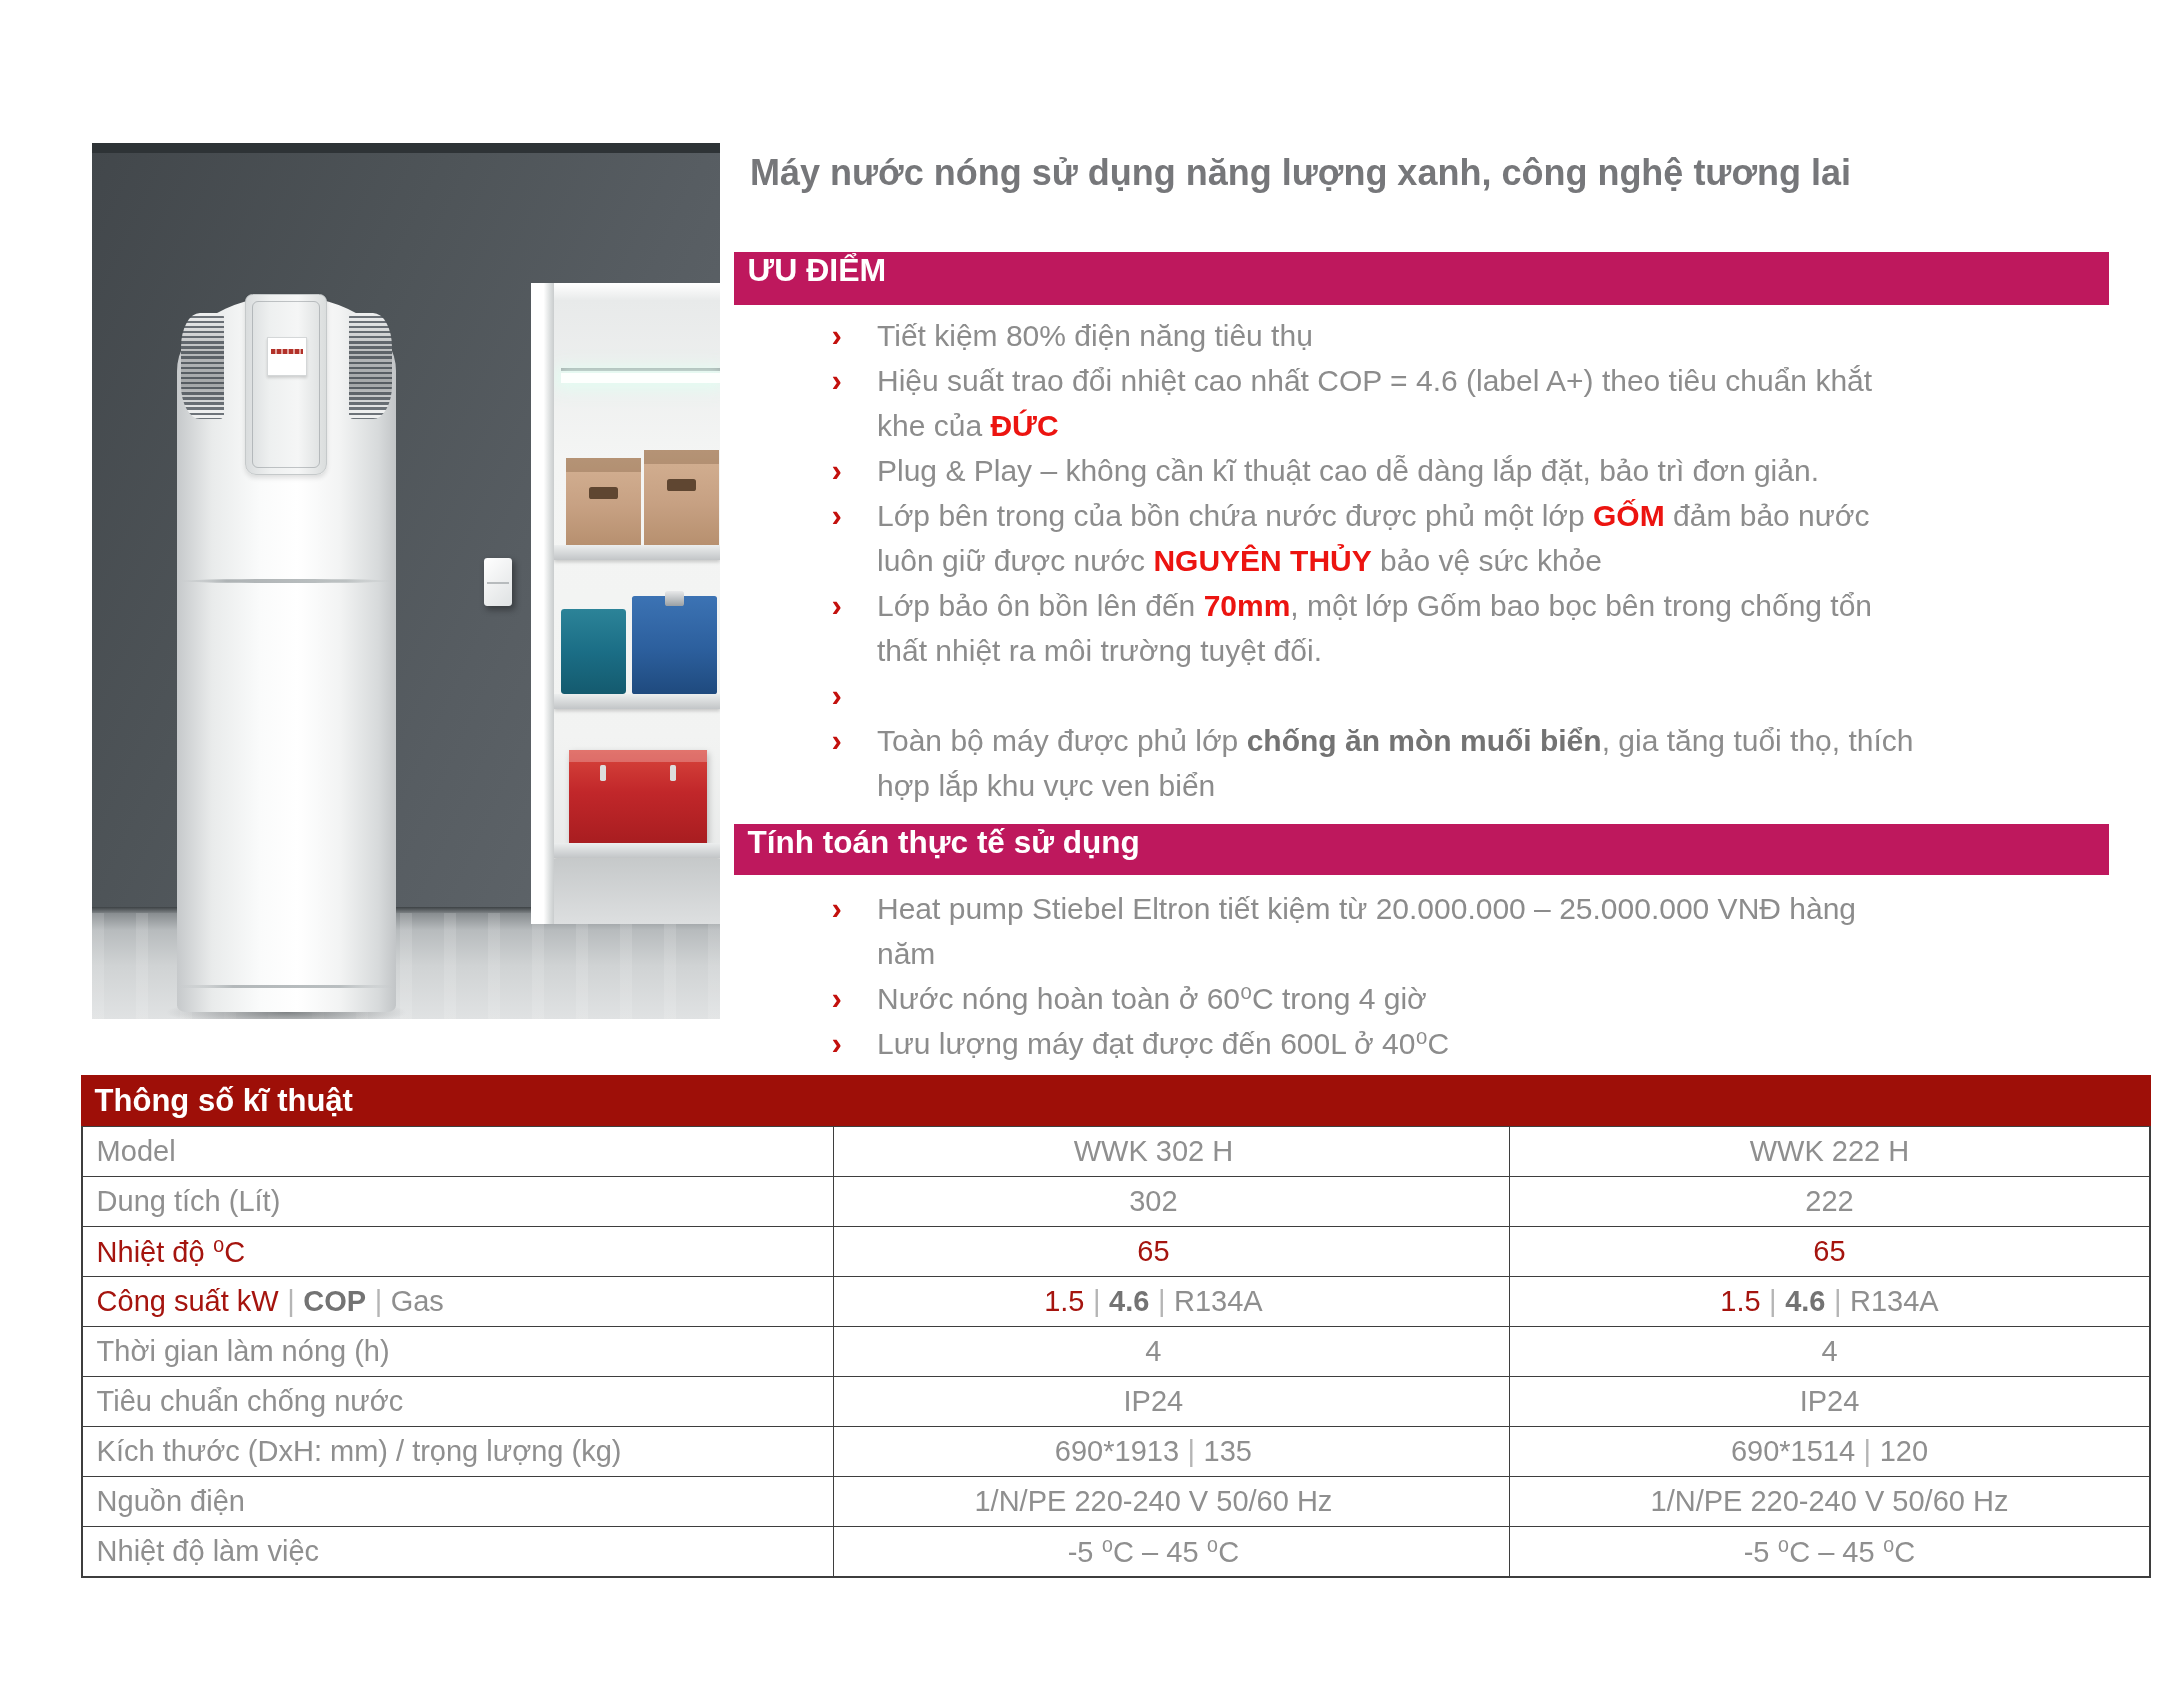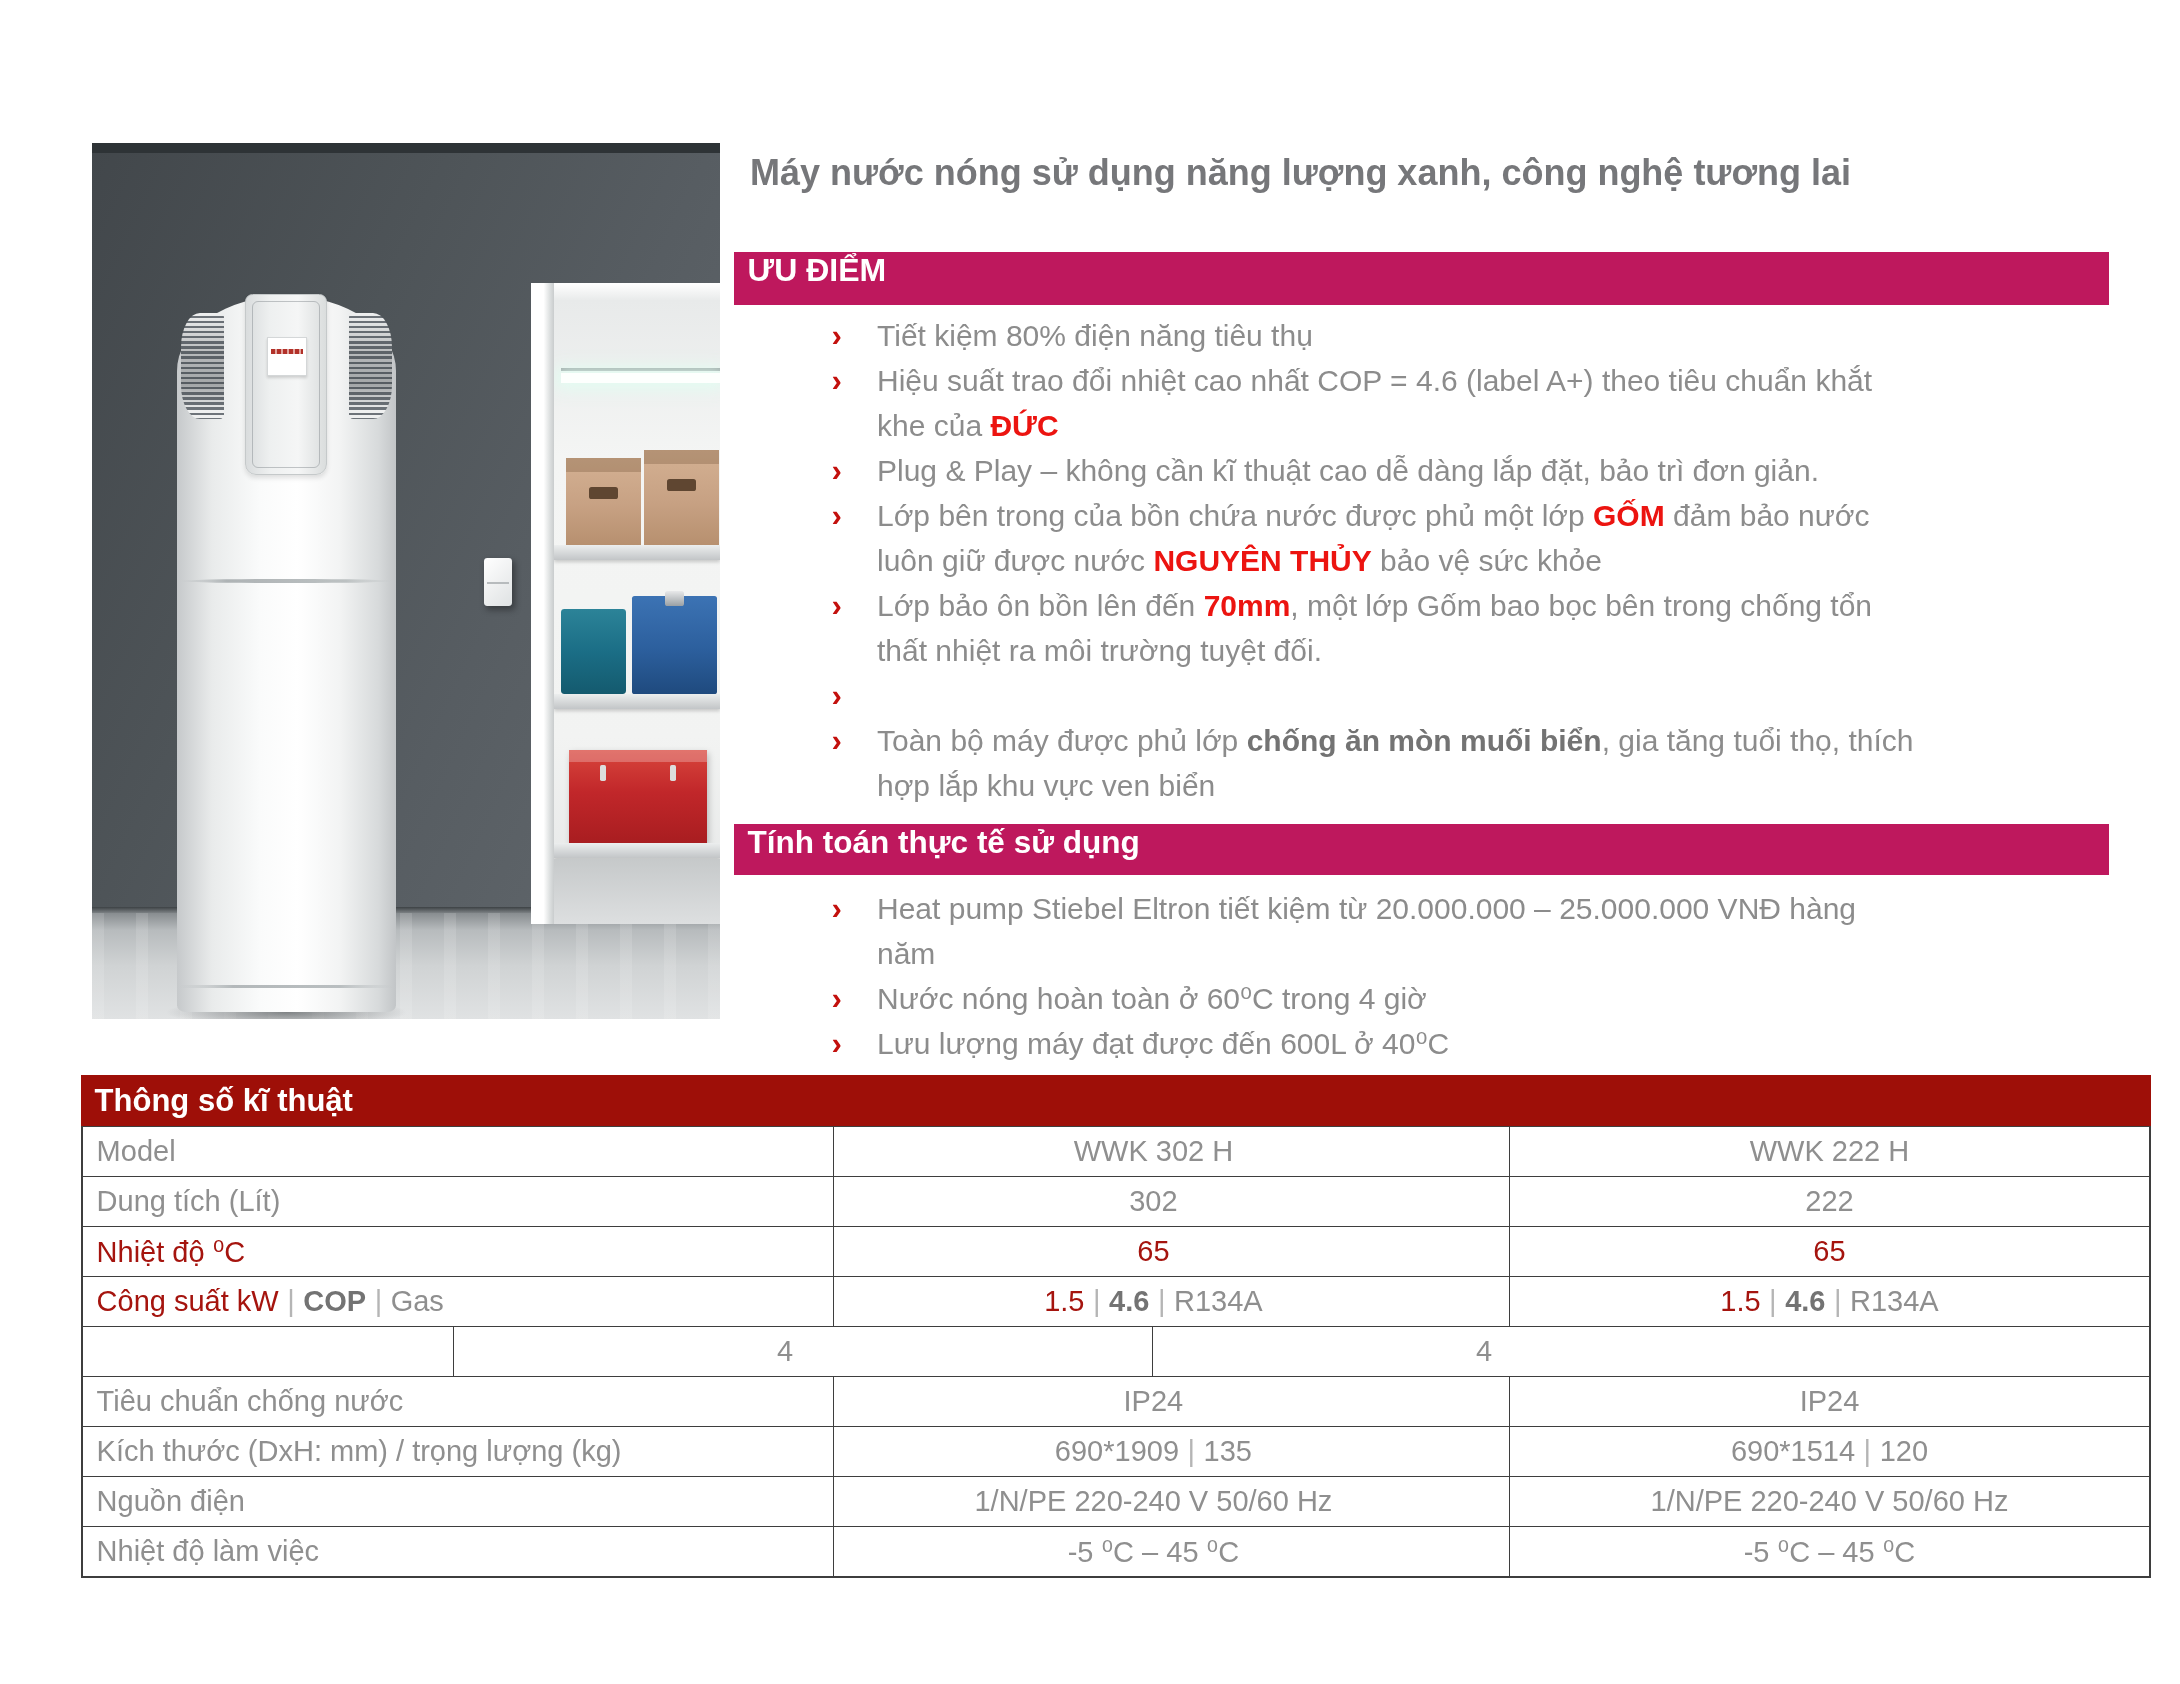--- a/index.html
+++ b/index.html
@@ -275,34 +275,35 @@
         <div class="cell cell-val">
           <span class="red">1.5</span>
           <span class="vsep">|</span>
           <span class="boldgray">4.6</span>
           <span class="vsep">|</span>
           <span>R134A</span>
         </div>
       </div>
 
       <div class="srow">
+        <div class="cell cell-label">Thời gian làm nóng (h)</div>
         <div class="cell cell-val">4</div>
         <div class="cell cell-val">4</div>
       </div>
 
       <div class="srow">
         <div class="cell cell-label">Tiêu chuẩn chống nước</div>
         <div class="cell cell-val">IP24</div>
         <div class="cell cell-val">IP24</div>
       </div>
 
       <div class="srow">
         <div class="cell cell-label">Kích thước (DxH: mm) / trọng lượng (kg)</div>
         <div class="cell cell-val">
-          <span>690*1909</span>
+          <span>690*1913</span>
           <span class="vsep">|</span>
           <span>135</span>
         </div>
         <div class="cell cell-val">
           <span>690*1514</span>
           <span class="vsep">|</span>
           <span>120</span>
         </div>
       </div>
 

